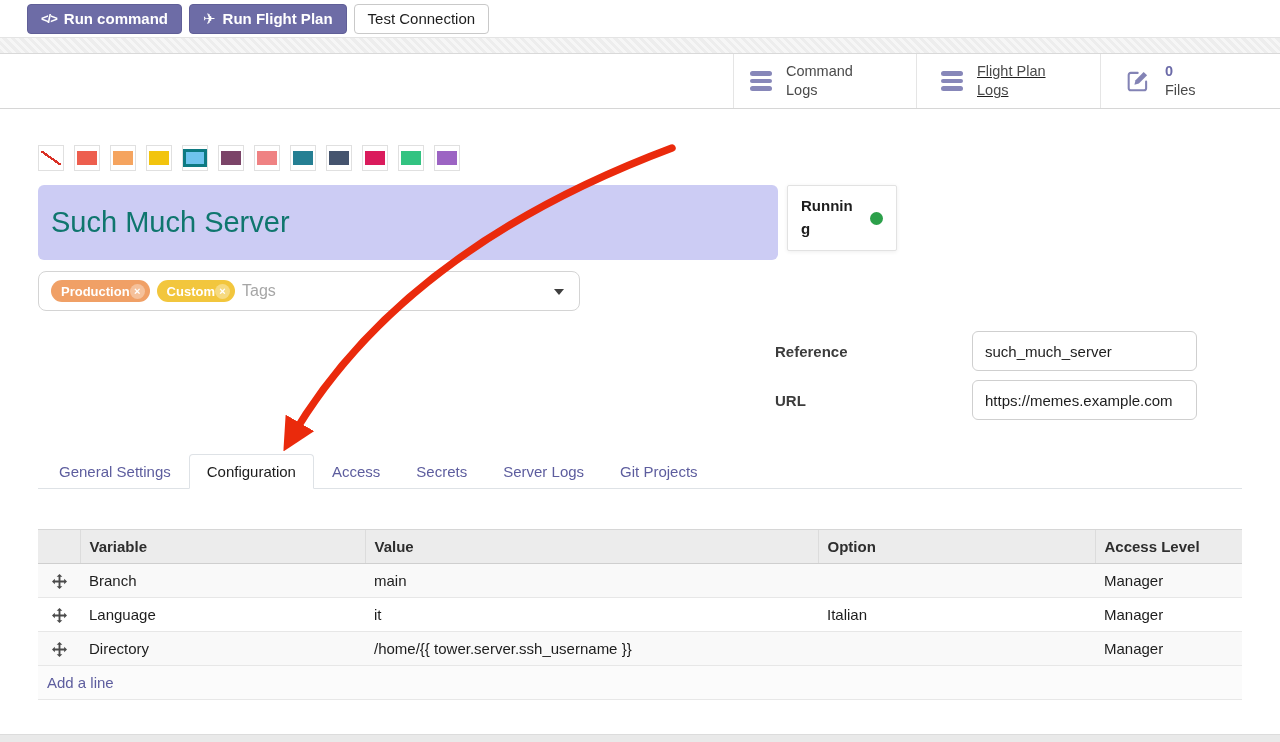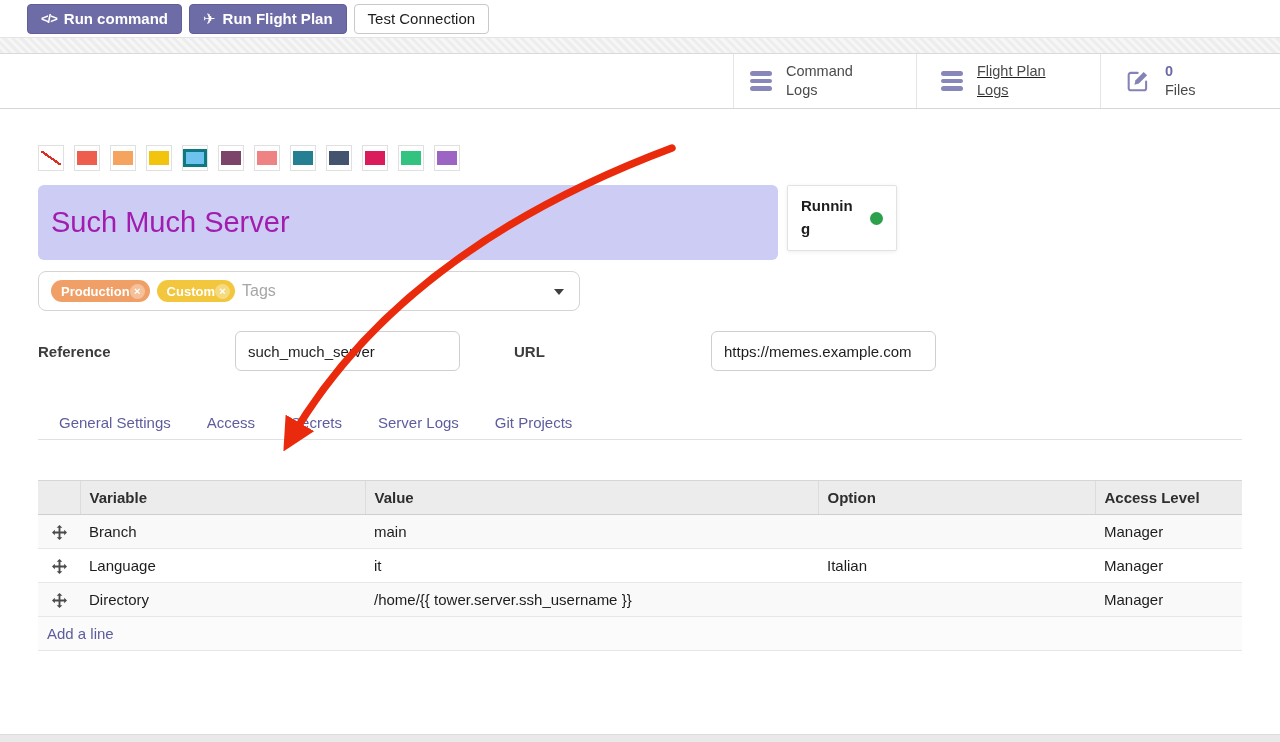--- a/index.html
+++ b/index.html
@@ -38,37 +38,37 @@
   .sheet { padding:0 38px; }
 
   .palette { margin-top:36px; display:flex; gap:10px; }
   .swatch { width:26px; height:26px; background:#fff; border:1px solid #e0e0e0; display:flex; align-items:center; justify-content:center; cursor:pointer; }
   .chip { width:20px; height:14px; }
   .swatch.selected .chip { width:18px; height:12px; box-shadow:0 0 0 3px #0d7a82; }
   .chip.none { background:linear-gradient(to top right,#fff 45%,#d93025 45% 55%,#fff 55%); }
 
   .title-row { margin-top:14px; display:flex; align-items:flex-start; gap:9px; }
   .title-box { width:740px; height:75px; background:#ccccf4; border-radius:6px; display:flex; align-items:center; padding-left:13px; }
-  .title-box h1 { margin:0; font-size:29px; font-weight:500; color:#a21caf; }
+  .title-box h1 { margin:0; font-size:29px; font-weight:500; color:#0f766e; }
   .status-card { width:110px; height:66px; background:#fff; border:1px solid #e2e2e2; border-radius:2px;
     box-shadow:0 1px 4px rgba(0,0,0,.07); padding:9px 13px; display:flex; justify-content:space-between; }
   .status-text { width:52px; font-size:15px; font-weight:bold; line-height:1.5; overflow-wrap:anywhere; color:#1d1d1d; }
   .status-dot { width:13px; height:13px; border-radius:50%; background:#2ca04a; align-self:center; }
 
   .tags-box { margin-top:11px; width:542px; height:40px; border:1px solid #d4d4d4; border-radius:8px;
     display:flex; align-items:center; gap:7px; padding:0 12px; position:relative; cursor:text; }
   .tag-pill { height:22px; border-radius:11px; color:#fff; font-size:13px; font-weight:bold;
     display:inline-flex; align-items:center; padding:0 5px 0 10px; }
   .tag-x { width:15px; height:15px; border-radius:50%; background:rgba(255,255,255,.35); color:#fff;
     display:flex; align-items:center; justify-content:center; font-size:11px; font-weight:bold; cursor:pointer; }
   .tags-placeholder { color:#a6a6a6; font-size:16px; }
   .tags-caret { position:absolute; right:15px; top:50%; margin-top:-2px; width:0; height:0;
     border-left:5px solid transparent; border-right:5px solid transparent; border-top:6px solid #3f3f3f; }
 
-  .fields { margin-top:20px; display:flex; flex-direction:row; gap:9px; }
+  .fields { margin-top:20px; display:flex; flex-direction:column; gap:9px;align-items:flex-end; }
   .field-row { display:flex; align-items:center; }
   .field-label { width:197px; font-size:15px; font-weight:bold; color:#3c3c3c; }
   .field-input { flex:1; margin-right:45px; height:40px; border:1px solid #cfcfcf; border-radius:6px;
     font-size:15px; color:#1d1d1d; padding:0 12px; font-family:inherit; background:#fff; }
 
   .tabs { margin-top:34px; display:flex; border-bottom:1px solid #dee2e6; padding-left:3px; }
   .tab { padding:8px 17px; font-size:15px; color:#5d5d9e; cursor:pointer; border:1px solid transparent;
     margin-bottom:-1px; border-radius:4px 4px 0 0; white-space:nowrap; }
   .tab.active { background:#fff; color:#1c1c1c; border-color:#dee2e6; border-bottom-color:#fff; }
 
@@ -215,20 +215,21 @@
       <input class="field-input" type="text" value="such_much_server" style="">
     </div>
     <div class="field-row">
       <span class="field-label">URL</span>
       <input class="field-input" type="text" value="https://memes.example.com" style="">
     </div>
   </div>
 
   <div class="tabs" id="tabs">
       <div class="tab">General Settings</div>
+      <div class="tab active">Configuration</div>
       <div class="tab">Access</div>
       <div class="tab">Secrets</div>
       <div class="tab">Server Logs</div>
       <div class="tab">Git Projects</div>
     </div>
 
   <table class="config">
     <colgroup>
       <col style="width:42px">
         <col style="width:285px">

